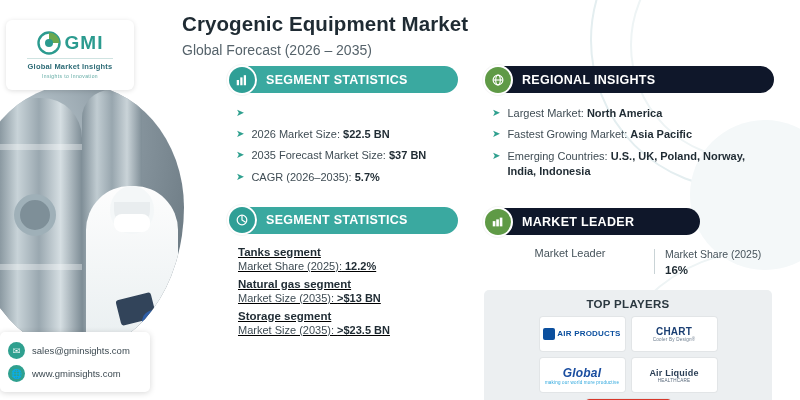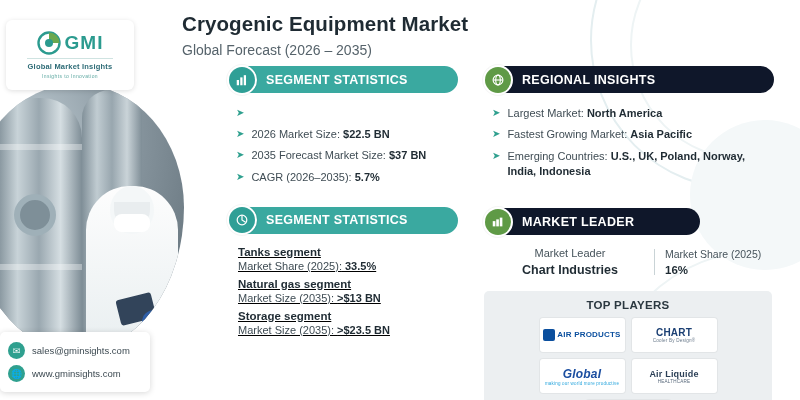--- a/index.html
+++ b/index.html
@@ -382,21 +382,21 @@
             </svg>
           </span>
         </span>
         <span>SEGMENT STATISTICS</span>
       </div>
 
       <div class="seg-block" style="padding-left:8px">
         <div class="seg-item">
           <div class="seg-name">Tanks segment</div>
           <div class="seg-val"><span>Market Share (2025):</span>
-            <b>33.5%</b></div>
+            <b>12.2%</b></div>
         </div>
         <div class="seg-item">
           <div class="seg-name">Natural gas segment</div>
           <div class="seg-val"><span>Market Size (2035):</span>
             <b>&gt;$13 BN</b></div>
         </div>
         <div class="seg-item">
           <div class="seg-name">Storage segment</div>
           <div class="seg-val"><span>Market Size (2035):</span>
             <b>&gt;$23.5 BN</b></div>
@@ -448,21 +448,20 @@
               <rect x="10" y="3" width="3" height="10"></rect>
             </svg>
           </span>
         </span>
         <span>MARKET LEADER</span>
       </div>
 
       <div class="leader-wrap">
         <div class="leader-left">
           <div class="leader-lbl">Market Leader</div>
-          <div class="leader-name">Chart Industries</div>
         </div>
         <div class="leader-div"></div>
         <div class="leader-right">
           <div class="share-lbl">Market Share (2025)</div>
           <div class="share-val">16%</div>
         </div>
       </div>
     </div>
 
     <div class="players">

